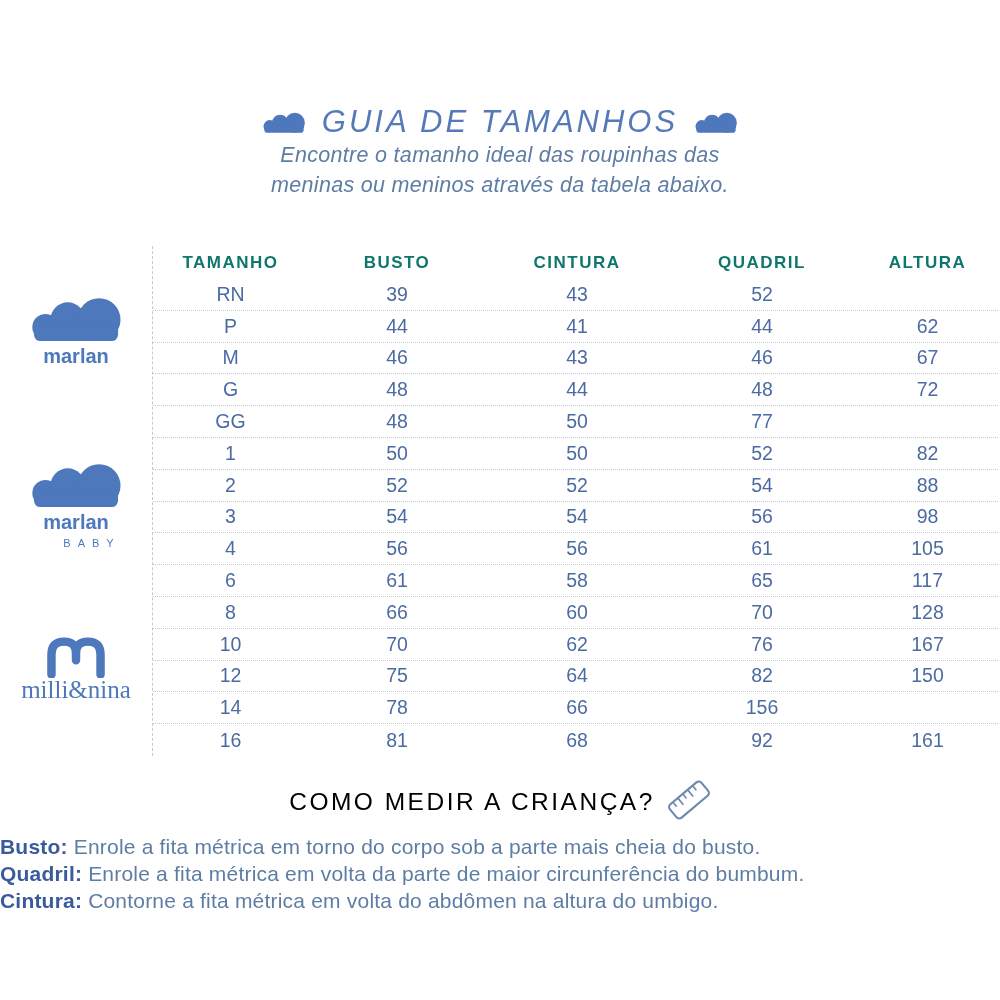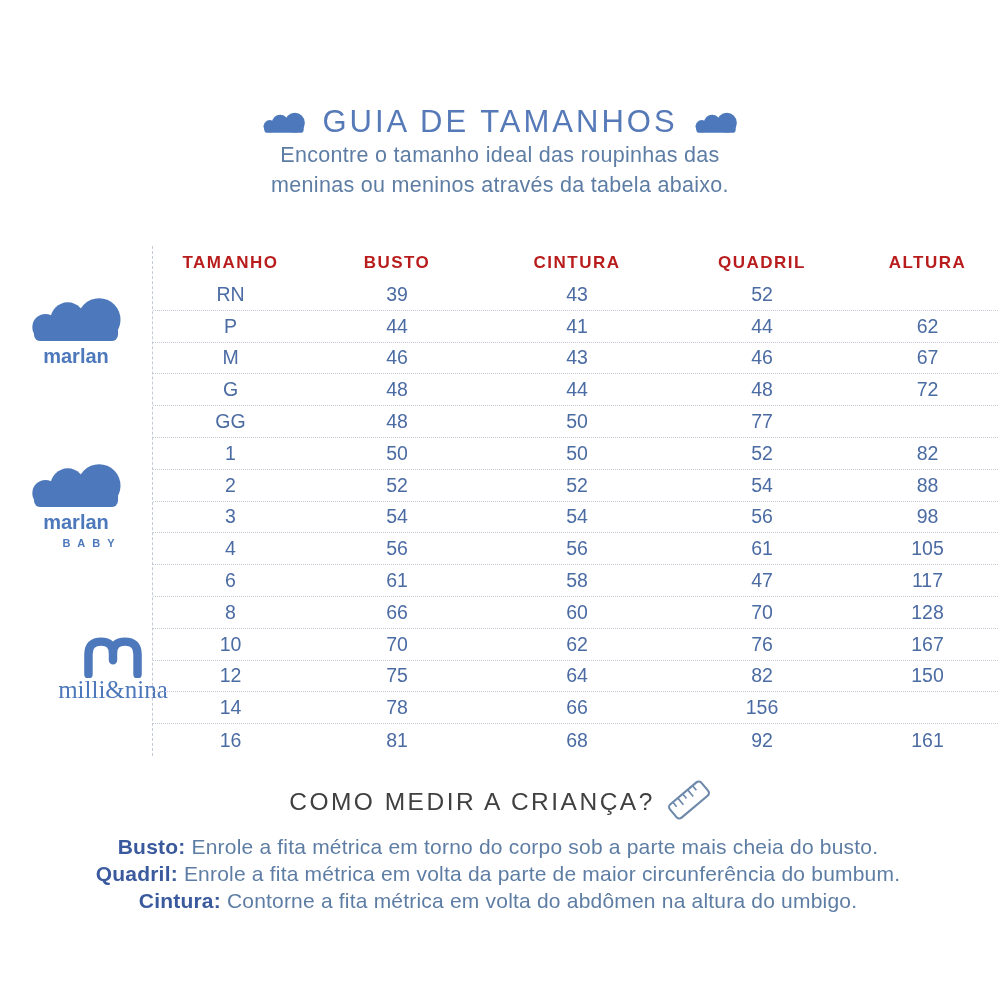--- a/index.html
+++ b/index.html
@@ -3,60 +3,60 @@
 <meta charset="utf-8">
 <style>
   * { margin:0; padding:0; box-sizing:border-box; }
   html,body { background:#ffffff; }
   .page {
     position:relative; width:1000px; height:1000px; background:#ffffff;
     font-family:"Liberation Sans", sans-serif; overflow:hidden;
   }
 
   
-  .header { position:absolute; top:104px; left:0; width:1000px; text-align:center; }
+  .header { position:absolute; top:104px; left:0; width:1000px; text-align:center;font-style:italic; }
   .title-row { display:flex; justify-content:center; align-items:center; gap:16px; }
   .title { font-size:31px; letter-spacing:3px; color:#5679b8; font-weight:normal; }
   .title-cloud { width:44px; height:24px; }
   .subtitle { font-size:21.5px; line-height:30px; letter-spacing:0.3px; color:#5e7da4; }
 
   
   .brand { position:absolute; left:0; width:152px; text-align:center; }
   .brand-cloud { width:94px; height:52px; display:block; margin:0 auto; }
   .brand-name { font-size:20px; font-weight:bold; color:#4d78bb; margin-top:1px; }
-  .baby-sub { font-size:11px; font-weight:bold; letter-spacing:7px; padding-left:6px; color:#4d78bb; margin-top:3px;margin-left:26px; }
+  .baby-sub { font-size:11px; font-weight:normal; letter-spacing:7px; padding-left:6px; color:#4d78bb; margin-top:3px;margin-left:26px; }
   .milli-mono { width:74px; height:44px; display:block; margin:0 auto; }
   .milli-name { font-family:"Liberation Serif", serif; font-size:25px; color:#4d78bb; margin-top:-2px; }
   #brand-marlan { top:292px; }
   #brand-baby   { top:458px; }
-  #brand-milli  { top:634px;margin-left:37px; }
+  #brand-milli  { top:634px; }
 
   
   .size-table {
     position:absolute; left:152px; top:246px; width:846px;
     border-left:1px dashed #c3cad3;
   }
   .t-row {
     display:grid; grid-template-columns:155px 178px 182px 188px 143px;
     align-items:center; text-align:center;
     height:31.8px; border-bottom:1px dotted #c3cad3;
   }
   .t-row:last-child { border-bottom:none; }
   .t-head { height:33px; border-bottom:none; }
-  .t-head-cell { font-size:17px; font-weight:bold; letter-spacing:1.5px; color:#b91c1c; }
+  .t-head-cell { font-size:17px; font-weight:bold; letter-spacing:1.5px; color:#0f766e; }
   .t-cell { font-size:19.5px; color:#4b6ba3; }
 
   
   .how-heading-row {
     position:absolute; top:782px; left:0; width:1000px;
     display:flex; justify-content:center; align-items:center; gap:12px;
   }
-  .how-heading { font-size:24.5px; letter-spacing:2.5px; color:#404040; }
+  .how-heading { font-size:24.5px; letter-spacing:2.5px; color:#000000; }
   .ruler-icon { width:44px; height:44px; transform:rotate(-40deg); margin-top:-4px; }
-  .how-list { position:absolute; top:834px; left:0; width:996px; text-align:center; }
+  .how-list { position:absolute; top:834px; left:0; width:996px; }
   .how-line { font-size:21px; line-height:26.8px; color:#5e7da4; letter-spacing:0.2px; }
   .how-label { font-weight:bold; color:#3a5a9d; }
 </style>
 </head>
 <body>
 
 <svg width="0" height="0" style="position:absolute">
   <defs>
     <g id="cloud-shape">
       <circle cx="20" cy="40" r="16"></circle>
@@ -173,21 +173,21 @@
         <div class="t-cell">4</div>
         <div class="t-cell">56</div>
         <div class="t-cell">56</div>
         <div class="t-cell">61</div>
         <div class="t-cell">105</div>
       </div>
       <div class="t-row">
         <div class="t-cell">6</div>
         <div class="t-cell">61</div>
         <div class="t-cell">58</div>
-        <div class="t-cell">47</div>
+        <div class="t-cell">65</div>
         <div class="t-cell">117</div>
       </div>
       <div class="t-row">
         <div class="t-cell">8</div>
         <div class="t-cell">66</div>
         <div class="t-cell">60</div>
         <div class="t-cell">70</div>
         <div class="t-cell">128</div>
       </div>
       <div class="t-row">

